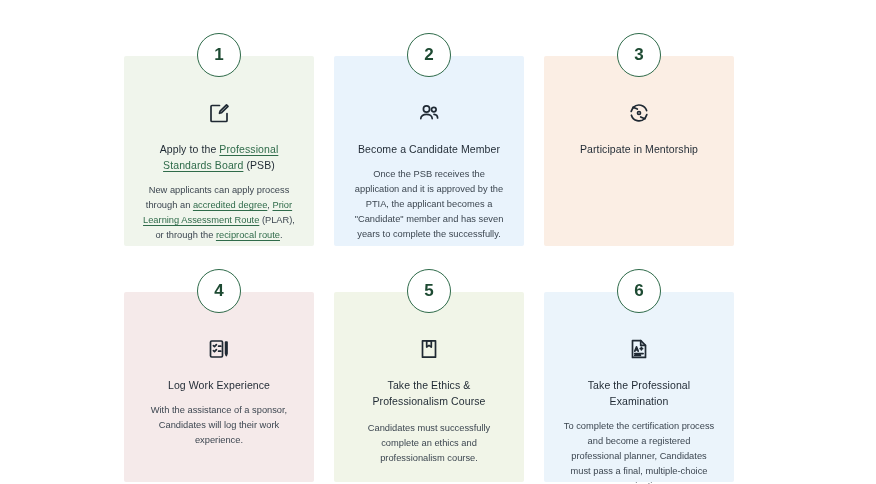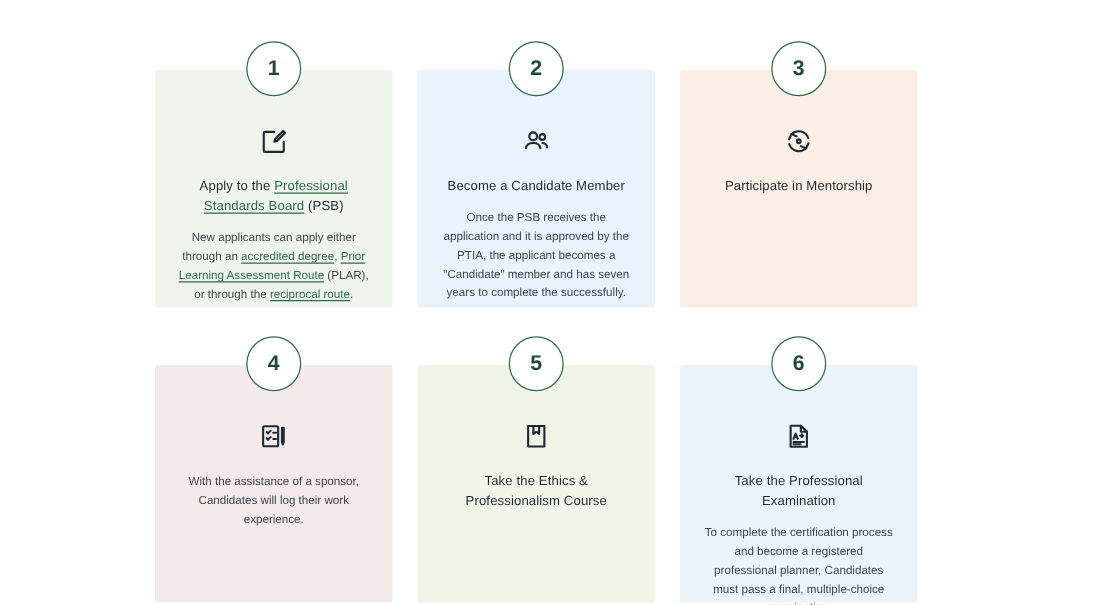--- a/index.html
+++ b/index.html
@@ -94,21 +94,21 @@
       <div class="icon-wrap">
         <svg width="24" height="24" viewBox="0 0 24 24" fill="none" stroke="#1f2933" stroke-width="1.7" stroke-linecap="round" stroke-linejoin="round">
           <path d="M20 12.5V19.5a1 1 0 0 1-1 1H5a1 1 0 0 1-1-1V5.5a1 1 0 0 1 1-1h7.5"></path>
           <path d="M19.5 3.8 21 5.3l-6.4 6.4-2.1.6.6-2.1z"></path>
         </svg>
       </div>
       <div class="card-title">
         <span>Apply to the </span><span class="lnk">Professional Standards Board</span><span> (PSB)</span>
       </div>
       <div class="card-body">
-        <span>New applicants can apply either through an </span><span class="lnk">accredited degree</span><span>, </span><span class="lnk">Prior Learning Assessment Route</span><span> (PLAR), or through the </span><span class="lnk">reciprocal route</span><span>.</span>
+        <span>New applicants can apply process through an </span><span class="lnk">accredited degree</span><span>, </span><span class="lnk">Prior Learning Assessment Route</span><span> (PLAR), or through the </span><span class="lnk">reciprocal route</span><span>.</span>
       </div>
     </div>
 
     <div class="card c2">
       <div class="badge">2</div>
       <div class="icon-wrap">
         <svg width="24" height="24" viewBox="0 0 24 24" fill="none" stroke="#1f2933" stroke-width="1.7" stroke-linecap="round" stroke-linejoin="round">
           <circle cx="9.5" cy="8" r="3.1"></circle>
           <circle cx="16.8" cy="8.6" r="2.3"></circle>
           <path d="M3.8 17.6c0-2.7 2.6-4.3 5.7-4.3s5.7 1.6 5.7 4.3"></path>
@@ -137,32 +137,34 @@
       <div class="badge">4</div>
       <div class="icon-wrap">
         <svg width="24" height="24" viewBox="0 0 24 24" fill="none" stroke="#1f2933" stroke-width="1.7" stroke-linecap="round" stroke-linejoin="round">
           <rect x="3.5" y="4" width="12" height="16" rx="1.2"></rect>
           <path d="M6.4 8.6l1.1 1.1 1.9-2"></path>
           <path d="M6.4 13.6l1.1 1.1 1.9-2"></path>
           <path d="M11.6 9.2h2.2M11.6 14.2h2.2"></path>
           <path d="M18.6 5.2h1.4v11.3l-.7 2-.7-2z"></path>
         </svg>
       </div>
+      <div class="card-title">Log Work Experience</div>
       <div class="card-body">With the assistance of a sponsor, Candidates will log their work experience.</div>
     </div>
 
     <div class="card c5 tall-title">
       <div class="badge">5</div>
       <div class="icon-wrap">
         <svg width="24" height="24" viewBox="0 0 24 24" fill="none" stroke="#1f2933" stroke-width="1.7" stroke-linecap="round" stroke-linejoin="round">
           <path d="M5.5 3.8h13v16.4h-13z"></path>
           <path d="M9.7 3.8h4.6v6.3l-2.3-1.7-2.3 1.7z"></path>
         </svg>
       </div>
       <div class="card-title">Take the Ethics &amp; Professionalism Course</div>
+      <div class="card-body">Candidates must successfully complete an ethics and professionalism course.</div>
     </div>
 
     <div class="card c6">
       <div class="badge">6</div>
       <div class="icon-wrap">
         <svg width="24" height="24" viewBox="0 0 24 24" fill="none" stroke="#1f2933" stroke-width="1.7" stroke-linecap="round" stroke-linejoin="round">
           <path d="M5.5 3.6h8.3l4.7 4.7v12.1H5.5z"></path>
           <path d="M13.7 3.6v4.8h4.6"></path>
           <path d="M7.8 14.1l1.7-4.2 1.7 4.2M8.3 12.8h2.5"></path>
           <path d="M13.2 11.6h2.4M14.4 10.4v2.4"></path>

